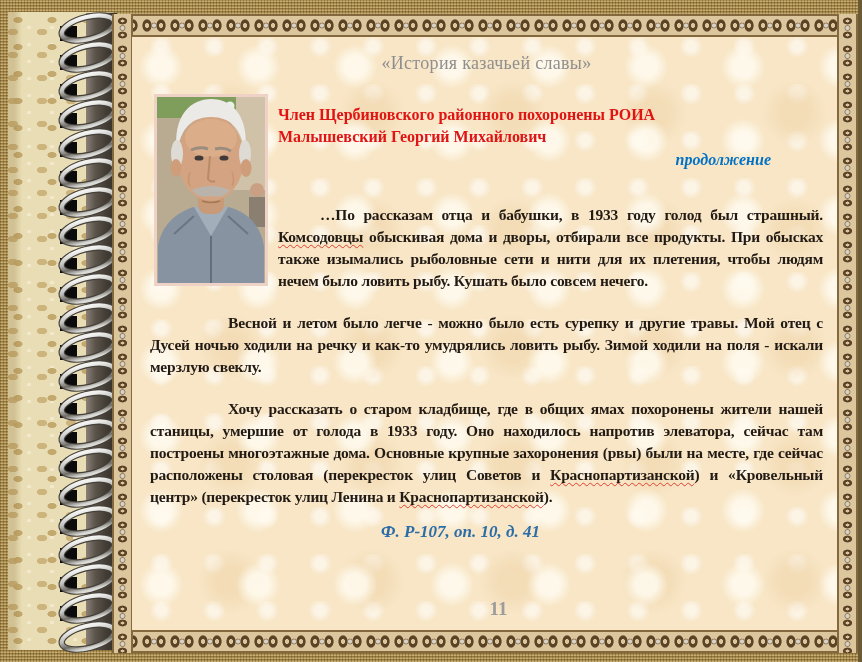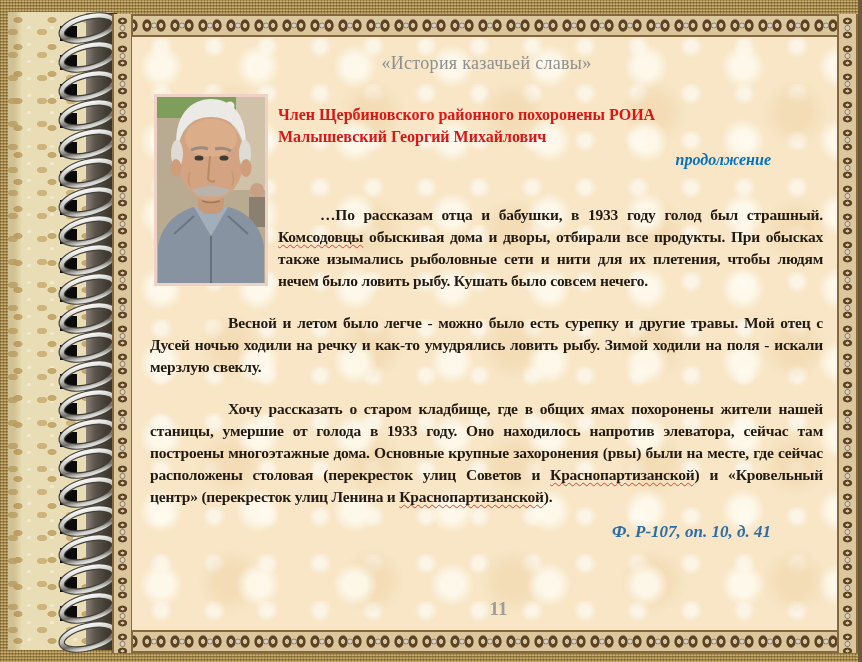--- a/index.html
+++ b/index.html
@@ -82,21 +82,21 @@
     color:#221a14; letter-spacing:-.2px;
   }
   .para.first{text-indent:42px; margin-top:34px;}
   .para:not(.first){clear:left;margin-top:20px;}
   .sp{
     text-decoration-line:underline; text-decoration-style:wavy;
     text-decoration-color:#e04030; text-decoration-thickness:1px;
     text-underline-offset:2px; text-decoration-skip-ink:none;
   }
   .archive{
-    margin-top:14px; padding-right:52px; text-align:right;
+    margin-top:14px; padding-right:52px; text-align:center;
     color:#2b6da8; font-weight:bold; font-style:italic; font-size:17px;
   }
   .pagenum{
     position:absolute; left:0; right:0; bottom:10px; text-align:center;
     color:#9c9c9c; font-weight:bold; font-size:19px;margin-left:28px;
   }
 </style>
 </head>
 <body>
 

